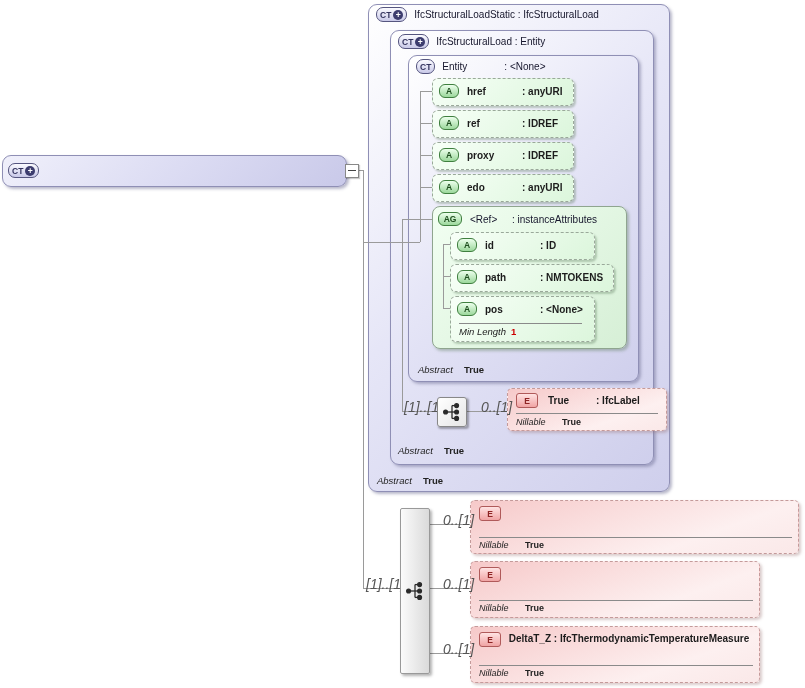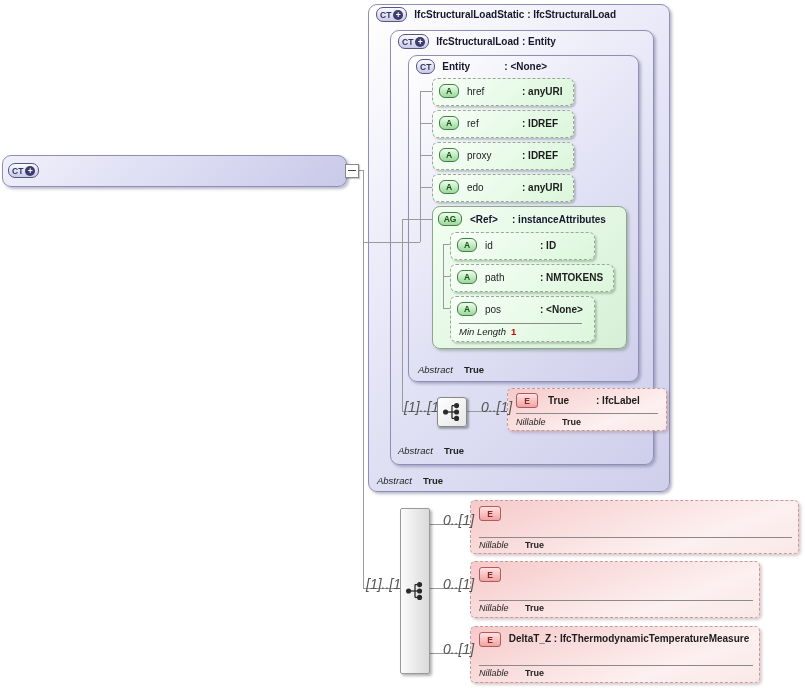--- a/index.html
+++ b/index.html
@@ -6,21 +6,21 @@
   .canvas{position:relative;width:805px;height:688px;background:#ffffff;overflow:hidden;
           font-family:"Liberation Sans", sans-serif;color:#1c1c1c;}
 
   
   .box-lav{position:absolute;border:1px solid #8f8fb5;border-radius:9px;z-index:10;
            background:linear-gradient(135deg,#ffffff 0%,#e6e6f7 45%,#cfcfec 100%);
            box-shadow:2px 2px 3px rgba(100,100,140,.45);}
   .box-root{background:linear-gradient(135deg,#f0f0fb 0%,#dcdcf3 50%,#c9c9e9 100%);}
 
   .hdr{position:absolute;display:flex;align-items:center;white-space:nowrap;z-index:12;}
-  .hdr-text{font-weight:bold;font-size:10px;color:#16162c;margin-left:7px;}
+  .hdr-text{font-weight:normal;font-size:10px;color:#16162c;margin-left:7px;}
 
   
   .badge-ct{display:inline-flex;align-items:center;justify-content:center;height:13px;
             padding:0 3px;border:1px solid #55557f;border-radius:7px;
             background:linear-gradient(180deg,#fbfbff,#c9c9e8);
             font-size:8.5px;font-weight:bold;color:#34345e;}
   .plus{display:inline-block;width:10px;height:10px;border-radius:50%;background:#3c3c6e;
         color:#fff;font-size:8.5px;line-height:10px;text-align:center;margin-left:2px;font-weight:bold;}
   .badge-a{display:inline-flex;align-items:center;justify-content:center;width:18px;height:12px;
            border:1px solid #3f7f3f;border-radius:6px;
@@ -30,21 +30,21 @@
   .badge-e{display:inline-flex;align-items:center;justify-content:center;width:20px;height:13px;
            border:1px solid #b05a5a;border-radius:3px;
            background:linear-gradient(180deg,#ffe3e3,#f0a4a4);
            font-size:8.5px;font-weight:bold;color:#8e2525;flex:none;}
 
   
   .attr-box{position:absolute;border:1px dashed #9aa89a;border-radius:6px;z-index:14;
             background:linear-gradient(135deg,#f7fff7 0%,#dcf6dc 100%);
             box-shadow:2px 2px 2px rgba(90,120,90,.35);}
   .attr-row{display:flex;align-items:center;height:24px;padding-left:6px;}
-  .attr-name{font-weight:normal;font-size:10px;width:55px;margin-left:8px;}
+  .attr-name{font-weight:bold;font-size:10px;width:55px;margin-left:8px;}
   .attr-name-wide{width:62px;}
   .attr-type{font-weight:bold;font-size:10px;}
   .ag-box{position:absolute;border:1px solid #8fa58f;border-radius:8px;z-index:12;
           background:linear-gradient(135deg,#f2fff2 0%,#d6efd6 100%);
           box-shadow:2px 2px 3px rgba(90,120,90,.4);}
 
   
   .e-box{position:absolute;border:1px dashed #c49a9a;border-radius:5px;z-index:10;
          background:linear-gradient(160deg,#f6c9c9 0%,#fdf0f0 70%,#fae8e8 100%);
          box-shadow:2px 2px 3px rgba(150,110,110,.35);}

